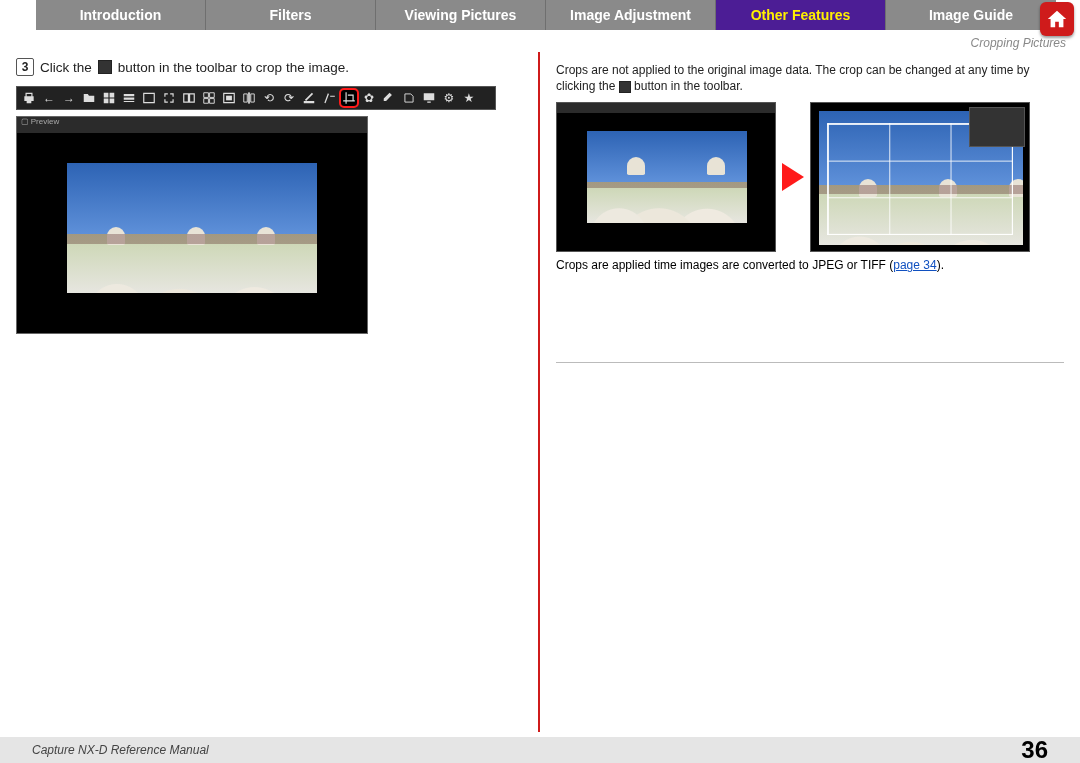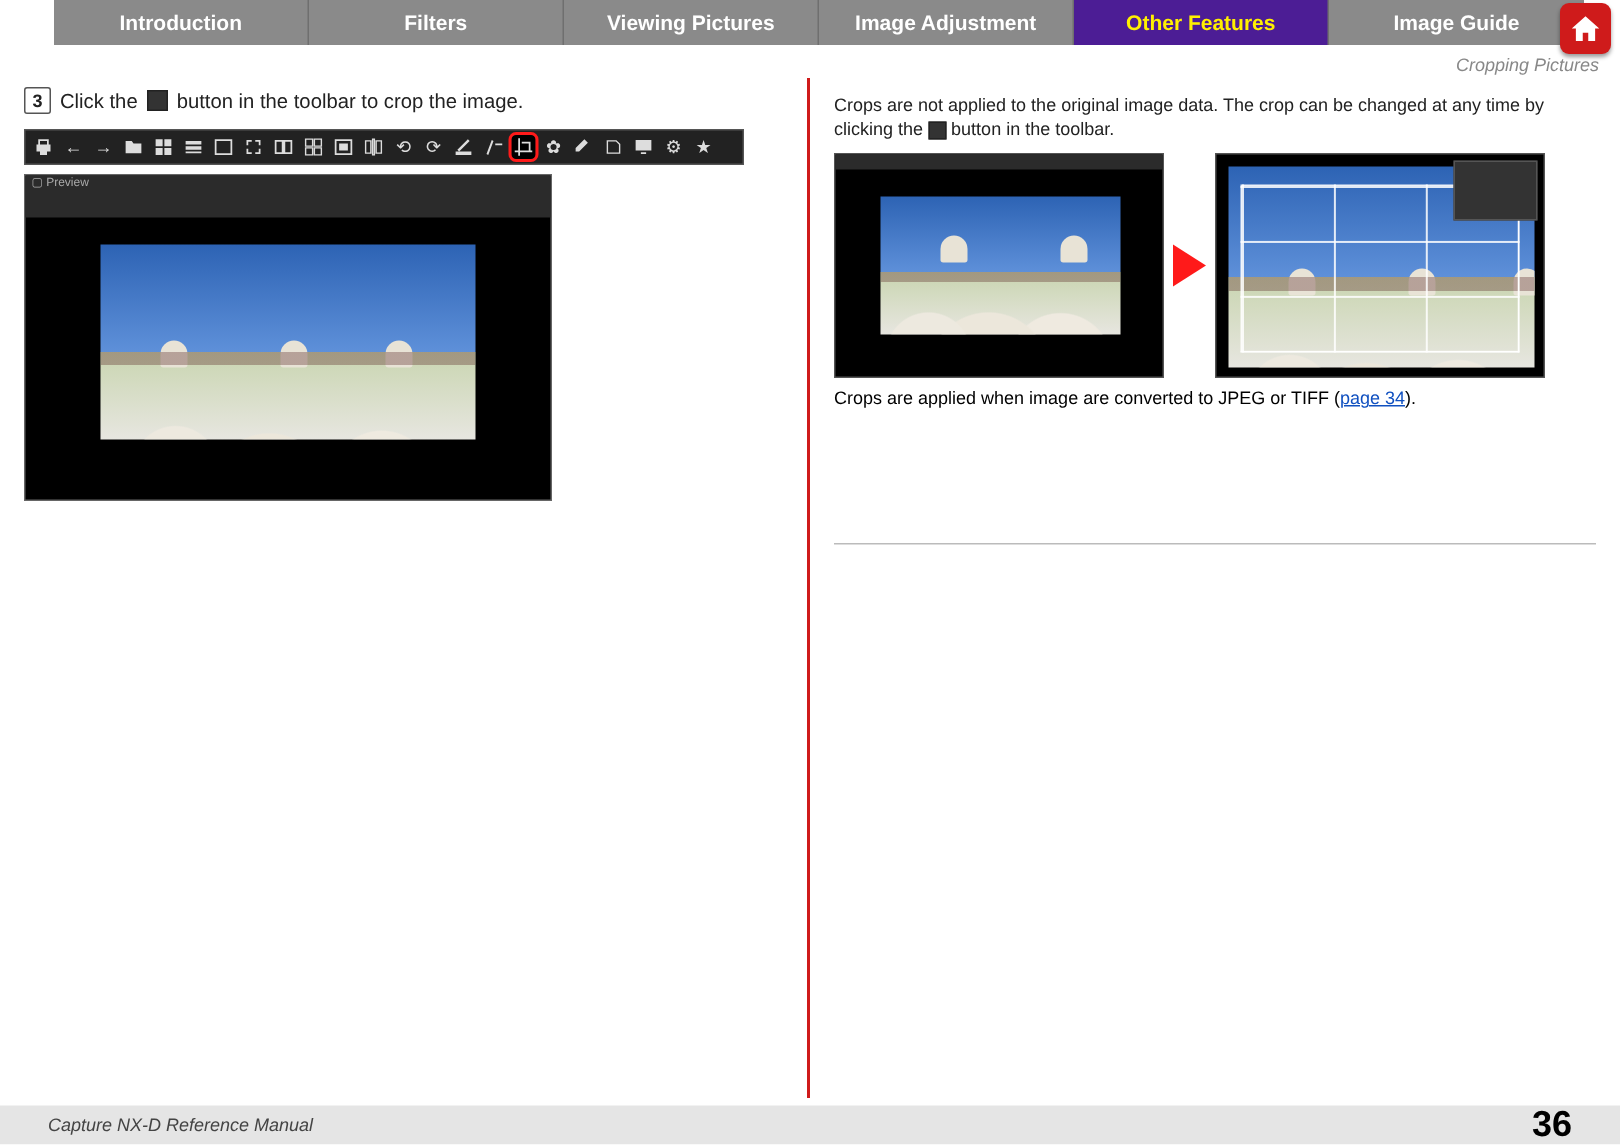--- a/index.html
+++ b/index.html
@@ -25,21 +25,21 @@
   .iconbox { width:14px; height:14px; background:#333; display:inline-block; vertical-align:middle; border:1px solid #222; }
 
   
   .app-toolbar { background:#222; height:24px; width:480px; border:1px solid #555; display:flex; align-items:center; padding:0 4px; gap:4px; }
   .tbtn { width:16px; height:16px; color:#ddd; display:flex; align-items:center; justify-content:center; font-size:12px; }
   .tbtn svg{ width:14px; height:14px; fill:#ddd; }
   .crop-hi { outline:2px solid #ff1a1a; border-radius:3px; background:#000; }
 
   
   .preview { width:352px; height:218px; background:#000; border:1px solid #666; margin-top:6px; position:relative; }
-  .preview .titlebar{ height:28px; background:#2b2b2b; font-size:8px; color:#aaa; padding-left:4px; }
+  .preview .titlebar{ height:16px; background:#2b2b2b; font-size:8px; color:#aaa; padding-left:4px; }
   .scene { position:absolute; left:50px; top:46px; width:250px; height:130px; background:linear-gradient(#2d63b4 0%, #5e90d9 55%, #c9d5b0 55%, #e7e6e0 100%); overflow:hidden; }
   .scene::after{ content:""; position:absolute; inset:0; background:
      radial-gradient(circle at 20% 115%, #ede9df 28px, transparent 29px),
      radial-gradient(circle at 45% 128%, #ece7db 40px, transparent 41px),
      radial-gradient(circle at 75% 122%, #efeae0 34px, transparent 35px),
      linear-gradient(transparent 55%, rgba(90,40,40,.35) 55% 62%, transparent 62%);
   }
   .scene .dome{ position:absolute; width:18px; height:18px; background:#e8e3d6; border-radius:50% 50% 10% 10%; bottom:48px; }
   .scene .d1{ left:40px; } .scene .d2{ left:120px; } .scene .d3{ left:190px; }
 
@@ -220,21 +220,21 @@
             <span class="dome d1"></span>
             <span class="dome d2"></span>
             <span class="dome d3"></span>
           </div>
         <div class="grid"></div>
         <div class="panel"></div>
       </div>
     </div>
 
     <div class="apply-note">
-      <span>Crops are applied when image are converted to JPEG or TIFF (</span><a href="#">page 34</a><span>).</span>
+      <span>Crops are applied time images are converted to JPEG or TIFF (</span><a href="#">page 34</a><span>).</span>
     </div>
 
     <div class="right-rule"></div>
   </div>
 </div>
 
 <div class="footer">
   <span class="ft-title">Capture NX-D Reference Manual</span>
   <span class="pg">36</span>
 </div>

